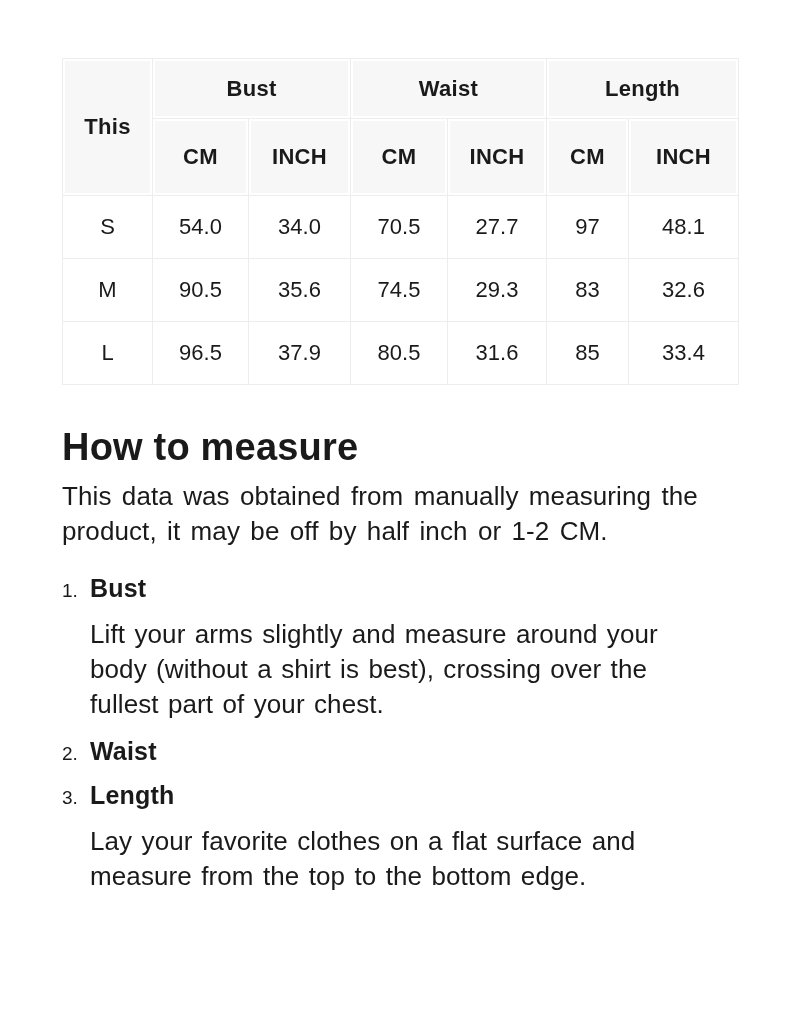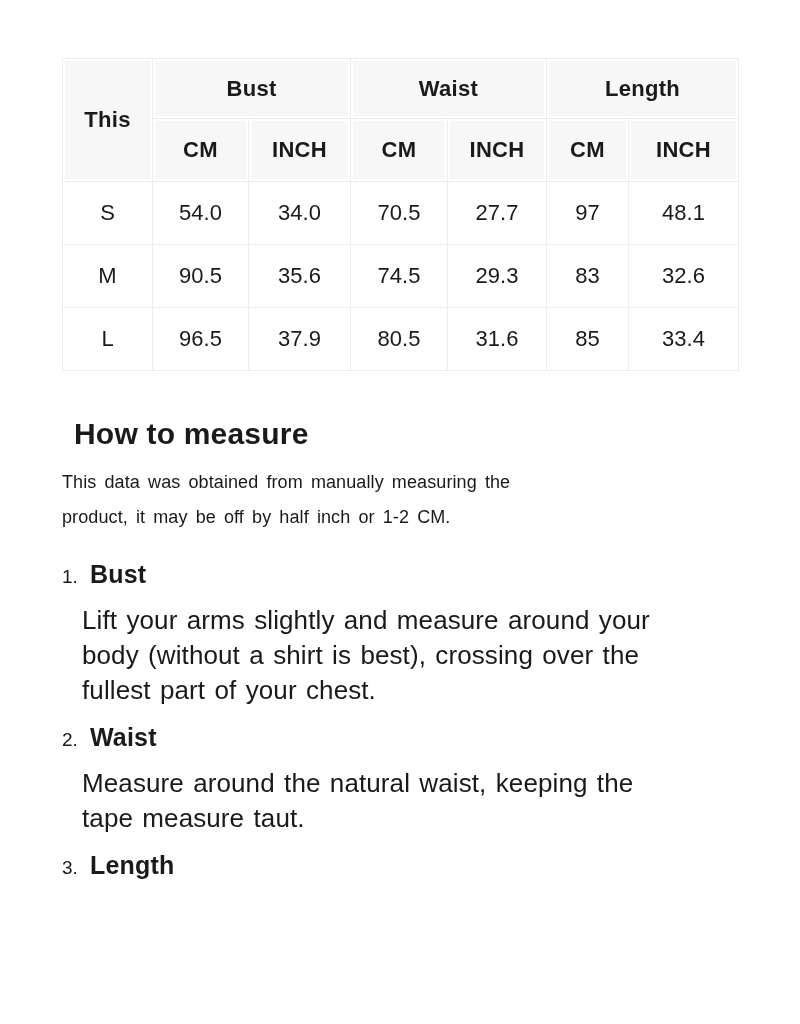--- a/index.html
+++ b/index.html
@@ -40,38 +40,38 @@
     vertical-align: middle;
     font-size: 22px;
   }
   table.size-chart thead th {
     background: var(--header-bg, #f7f7f7);
     box-shadow: inset 0 0 0 2px #ffffff; 
     font-weight: 700;
     letter-spacing: 0.3px;
   }
   tr.group-row th { height: 60px; }
-  tr.unit-row th { height: 63px; }
+  tr.unit-row th { height: 77px; }
   table.size-chart tbody td {
     height: 63px;
     font-weight: 400;
     background: #ffffff;
   }
 
   
   .section-heading {
-    margin: 45px 0 0 12px;
-    font-size: 30px;
+    margin: 45px 0 0 0;
+    font-size: 38px;
     line-height: 35px;
     font-weight: 700;
     letter-spacing: 0.2px;
   }
   .intro-paragraph {
     margin: 14px 0 0 0;
-    font-size: 18px;
+    font-size: 26px;
     line-height: 35px;
     letter-spacing: 0.1px;
     word-spacing: 3px;
     white-space: pre-line; 
   }
   ol.steps {
     list-style: none;
     margin: 24px 0 0 0;
     padding: 0;
   }
@@ -87,21 +87,21 @@
     font-weight: 400;
   }
   .step-title {
     margin: 0;
     font-size: 25px;
     line-height: 30px;
     font-weight: 700;
     letter-spacing: 0.2px;
   }
   .step-desc {
-    margin: 14px 0 0 20px;
+    margin: 14px 0 0 28px;
     font-size: 26px;
     line-height: 35px;
     letter-spacing: 0.1px;
     word-spacing: 2px;
     white-space: pre-line; 
   }
 </style>
 </head>
 <body>
 
@@ -177,25 +177,25 @@
         </div>
         <p class="step-desc">Lift your arms slightly and measure around your
 body (without a shirt is best), crossing over the
 fullest part of your chest.</p>
       </li>
       <li>
         <div class="step-head">
           <span class="step-num">2.</span>
           <h3 class="step-title">Waist</h3>
         </div>
-        <p class="step-desc">Measure around the natural waist, keeping the
-tape measure taut.</p>
       </li>
       <li>
         <div class="step-head">
           <span class="step-num">3.</span>
           <h3 class="step-title">Length</h3>
         </div>
+        <p class="step-desc">Lay your favorite clothes on a flat surface and
+measure from the top to the bottom edge.</p>
       </li>
     </ol>
   </section>
 
 </div>
 
 </body></html>

